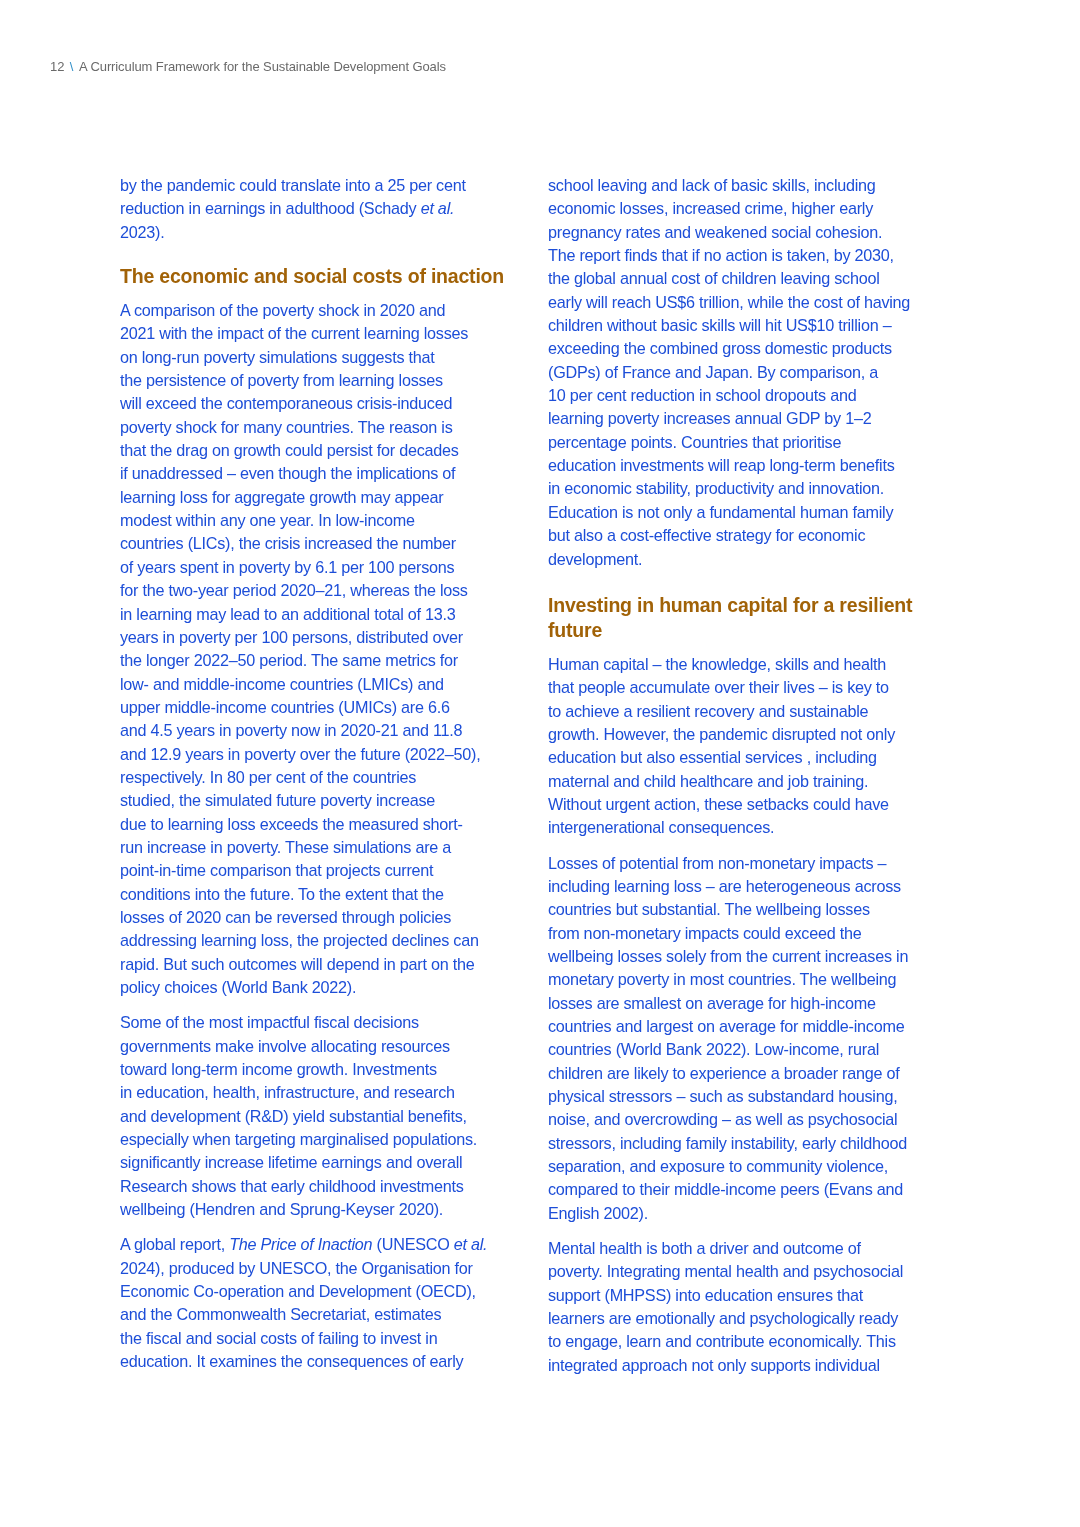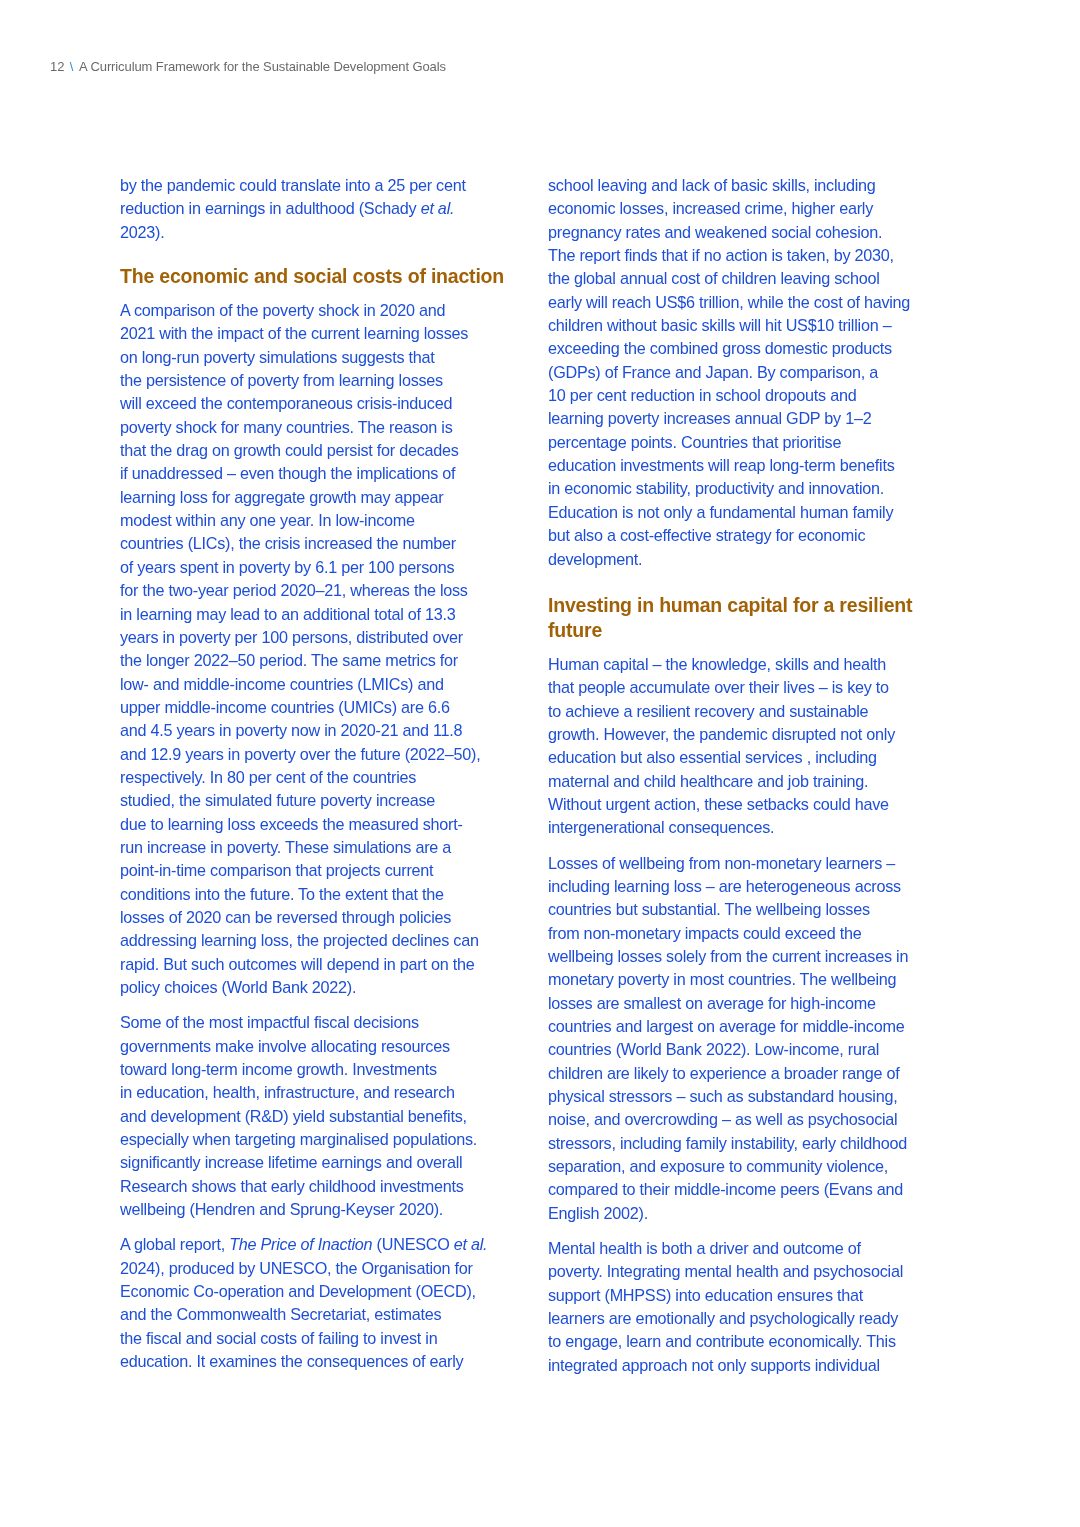--- a/index.html
+++ b/index.html
@@ -161,21 +161,21 @@
     <span class="line">that people accumulate over their lives – is key to</span>
     <span class="line">to achieve a resilient recovery and sustainable</span>
     <span class="line">growth. However, the pandemic disrupted not only</span>
     <span class="line">education but also essential services , including</span>
     <span class="line">maternal and child healthcare and job training.</span>
     <span class="line">Without urgent action, these setbacks could have</span>
     <span class="line">intergenerational consequences.</span>
   </p>
 
   <p class="para">
-    <span class="line">Losses of wellbeing from non-monetary learners –</span>
+    <span class="line">Losses of potential from non-monetary impacts –</span>
     <span class="line">including learning loss – are heterogeneous across</span>
     <span class="line">countries but substantial. The wellbeing losses</span>
     <span class="line">from non-monetary impacts could exceed the</span>
     <span class="line">wellbeing losses solely from the current increases in</span>
     <span class="line">monetary poverty in most countries. The wellbeing</span>
     <span class="line">losses are smallest on average for high-income</span>
     <span class="line">countries and largest on average for middle-income</span>
     <span class="line">countries (World Bank 2022). Low-income, rural</span>
     <span class="line">children are likely to experience a broader range of</span>
     <span class="line">physical stressors – such as substandard housing,</span>

